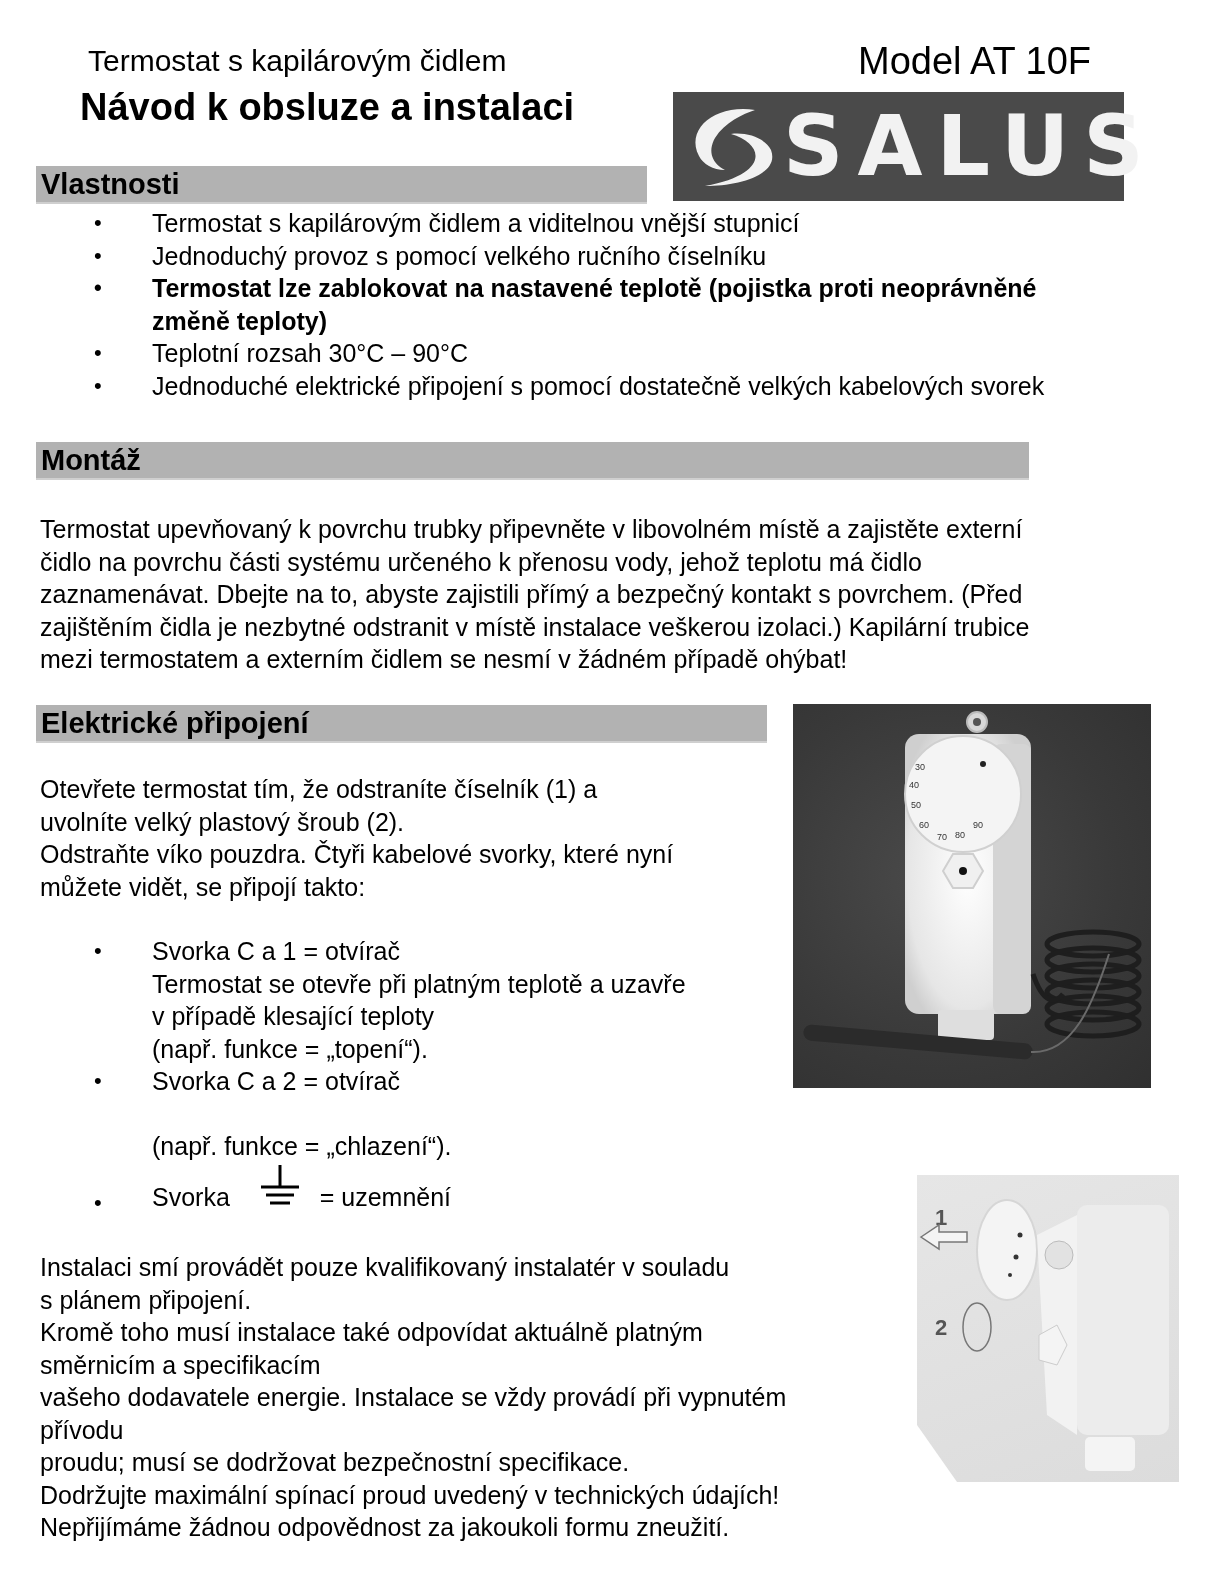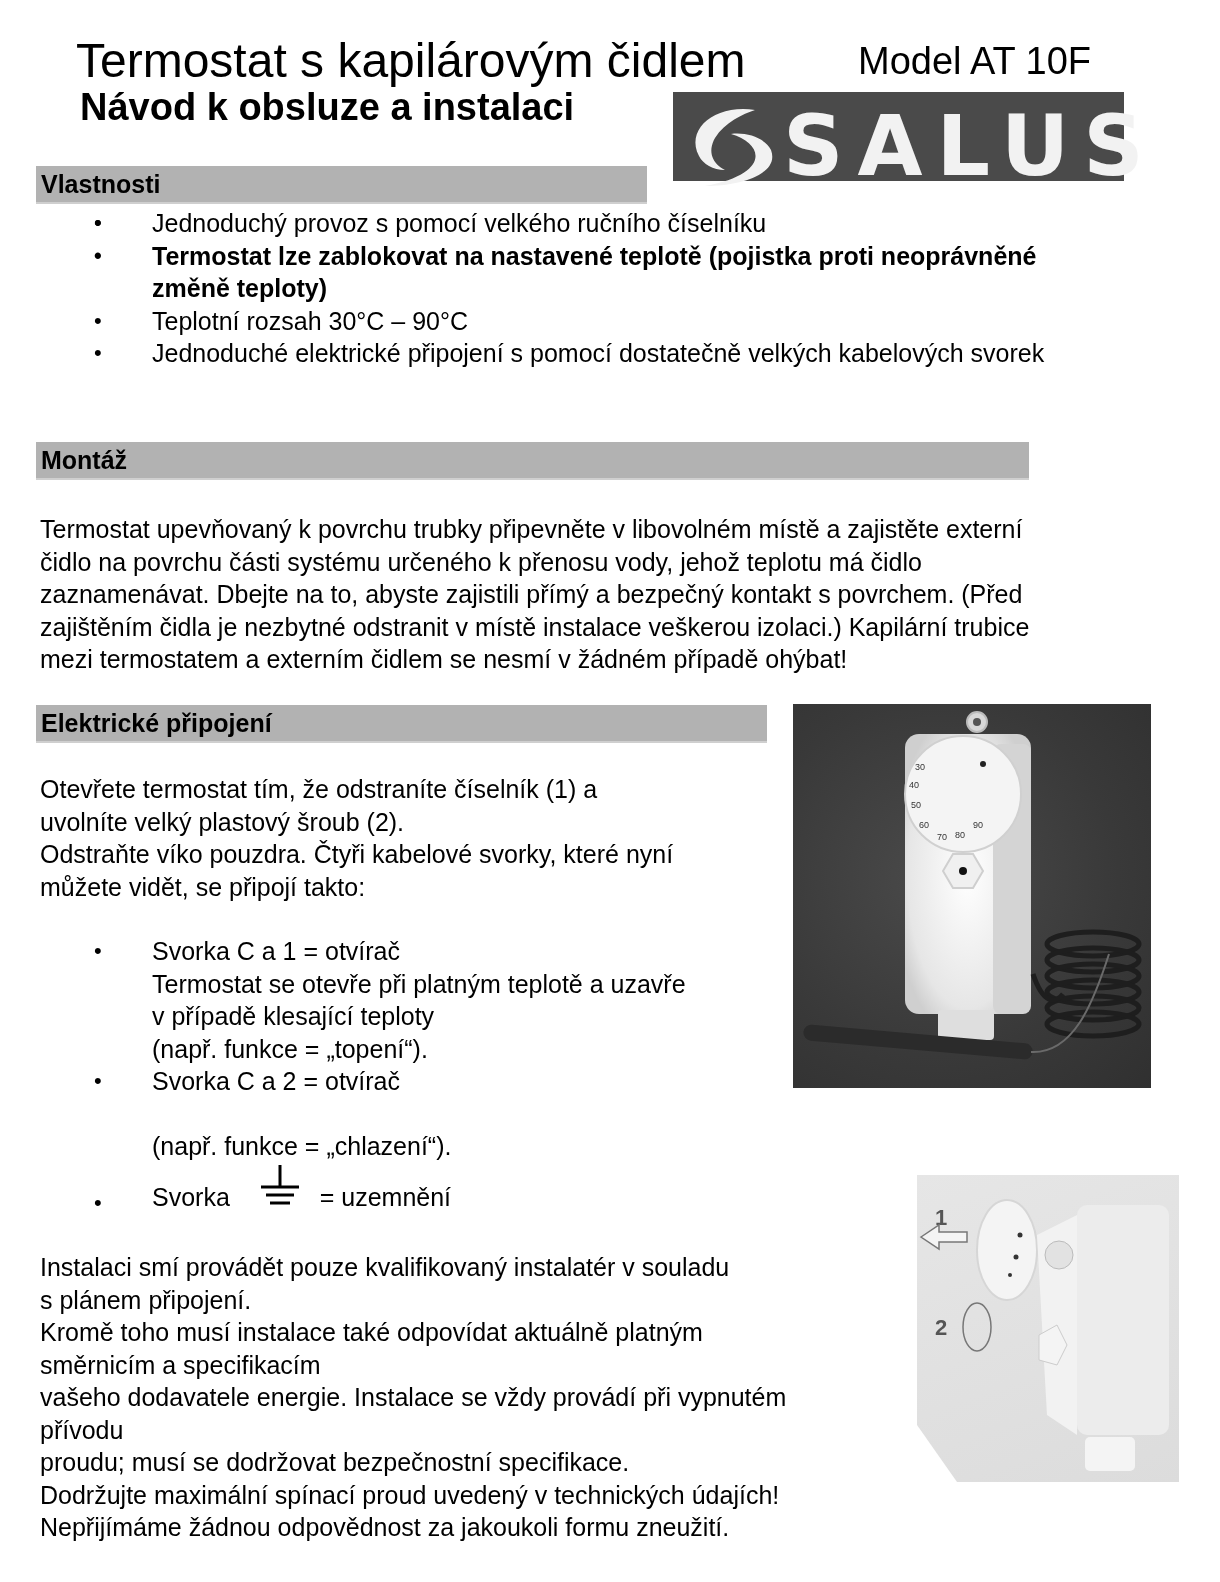--- a/index.html
+++ b/index.html
@@ -1,40 +1,40 @@
 <!DOCTYPE html>
 <html><head>
 <meta charset="utf-8">
 <style>
   html, body { margin: 0; padding: 0; background: #ffffff; }
   body {
     width: 1220px; height: 1582px; position: relative; overflow: hidden;
     font-family: "Liberation Sans", sans-serif; color: #000;
   }
   .abs { position: absolute; }
-  .title1 { left: 76px; top: 38px; font-size: 48px; line-height: 46px; white-space: nowrap; }
+  .title1 { left: 88px; top: 38px; font-size: 30px; line-height: 46px; white-space: nowrap; }
   .model { left: 858px; top: 38px; font-size: 38px; line-height: 46px; white-space: nowrap; }
   .title2 { left: 80px; top: 84px; font-size: 38px; line-height: 46px; font-weight: bold; white-space: nowrap; }
 
   .logo {
-    left: 673px; top: 92px; width: 451px; height: 89px; background: #4a4a4a;
+    left: 673px; top: 92px; width: 451px; height: 109px; background: #4a4a4a;
     display: flex; align-items: center; justify-content: flex-start;
   }
   .logo svg { position: absolute; left: 12px; top: 12px; }
   .logo-text {
     position: absolute; left: 110px; top: 6px;
     color: #f2f2f2; font-size: 84px; line-height: 96px; letter-spacing: 14px;
     font-weight: bold; font-family: "DejaVu Sans", sans-serif;
   }
 
   .section-bar {
     background: #b2b2b2; height: 36px; border-bottom: 2px solid #cfcfcf;
   }
   .section-bar span {
-    display: block; font-weight: bold; font-size: 25px; line-height: 36px; padding-left: 5px;
+    display: block; font-weight: bold; font-size: 29px; line-height: 36px; padding-left: 5px;
   }
 
   .bullets { list-style: none; margin: 0; padding: 0; }
   .bullets li { position: relative; padding-left: 116px; font-size: 25px; line-height: 32.5px; }
   .bullets li .dot {
     position: absolute; left: 58px; top: 0; font-size: 22px;
   }
   .bold { font-weight: bold; }
 
   .para { font-size: 25px; line-height: 32.5px; }
@@ -67,20 +67,21 @@
   <div class="logo-text">SALUS</div>
 </div>
 
 <div class="abs section-bar" style="left:36px; top:166px; width:611px;">
   <span>Vlastnosti</span>
 </div>
 
 <ul class="abs bullets" style="left:36px; top:207px; width:1150px;">
   <li>
     <span class="dot">•</span>
+    <span>Termostat s kapilárovým čidlem a viditelnou vnější stupnicí</span>
   </li>
   <li>
     <span class="dot">•</span>
     <span>Jednoduchý provoz s pomocí velkého ručního číselníku</span>
   </li>
   <li class="bold">
     <span class="dot">•</span>
     <span>Termostat lze zablokovat na nastavené teplotě (pojistka proti neoprávněné</span><br>
     <span>změně teploty)</span>
   </li>

